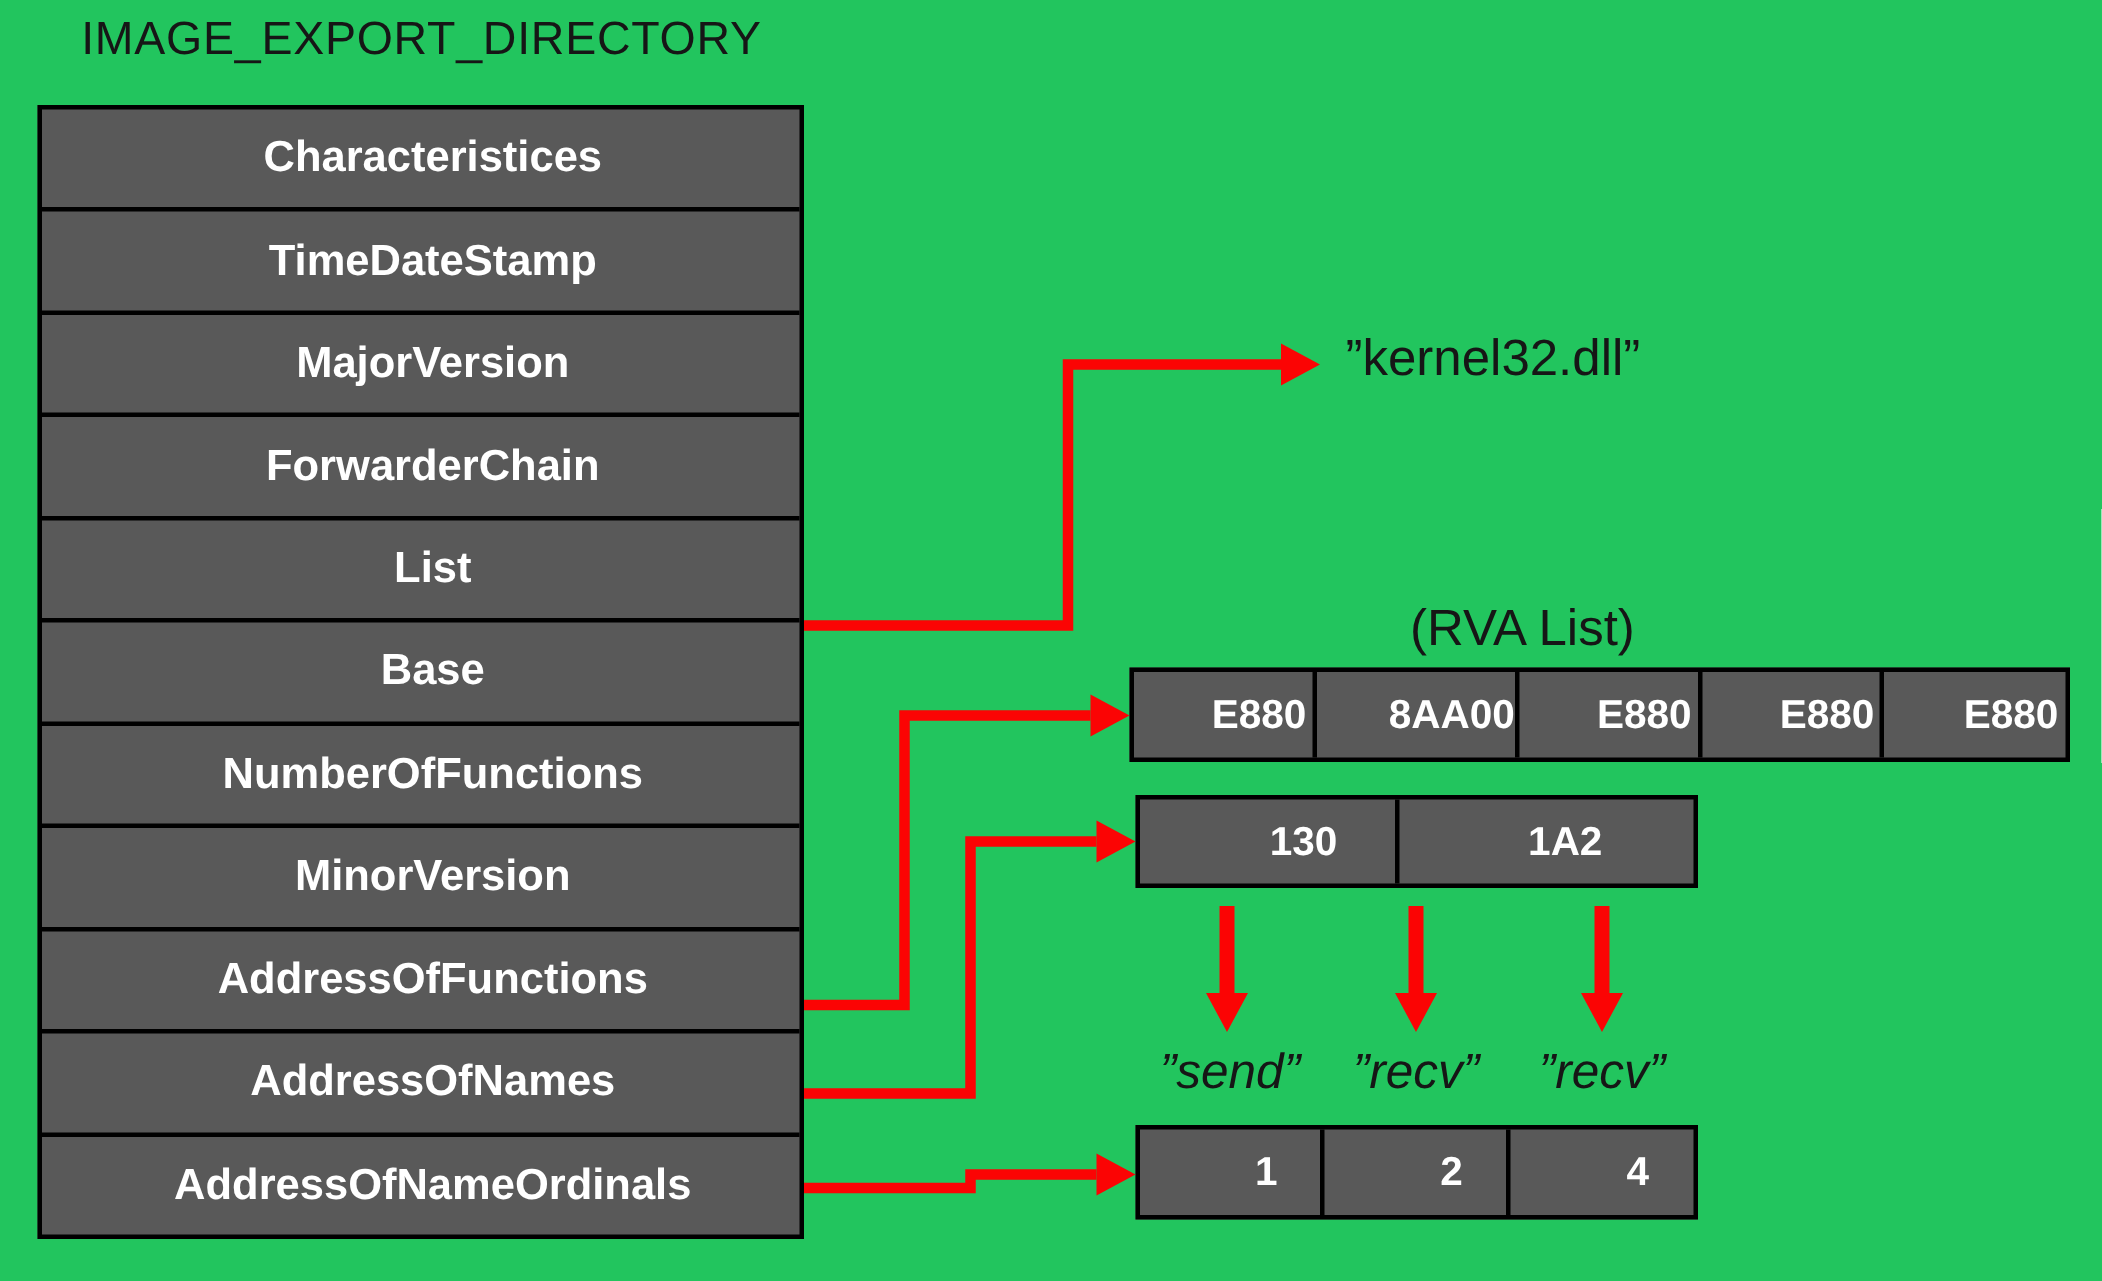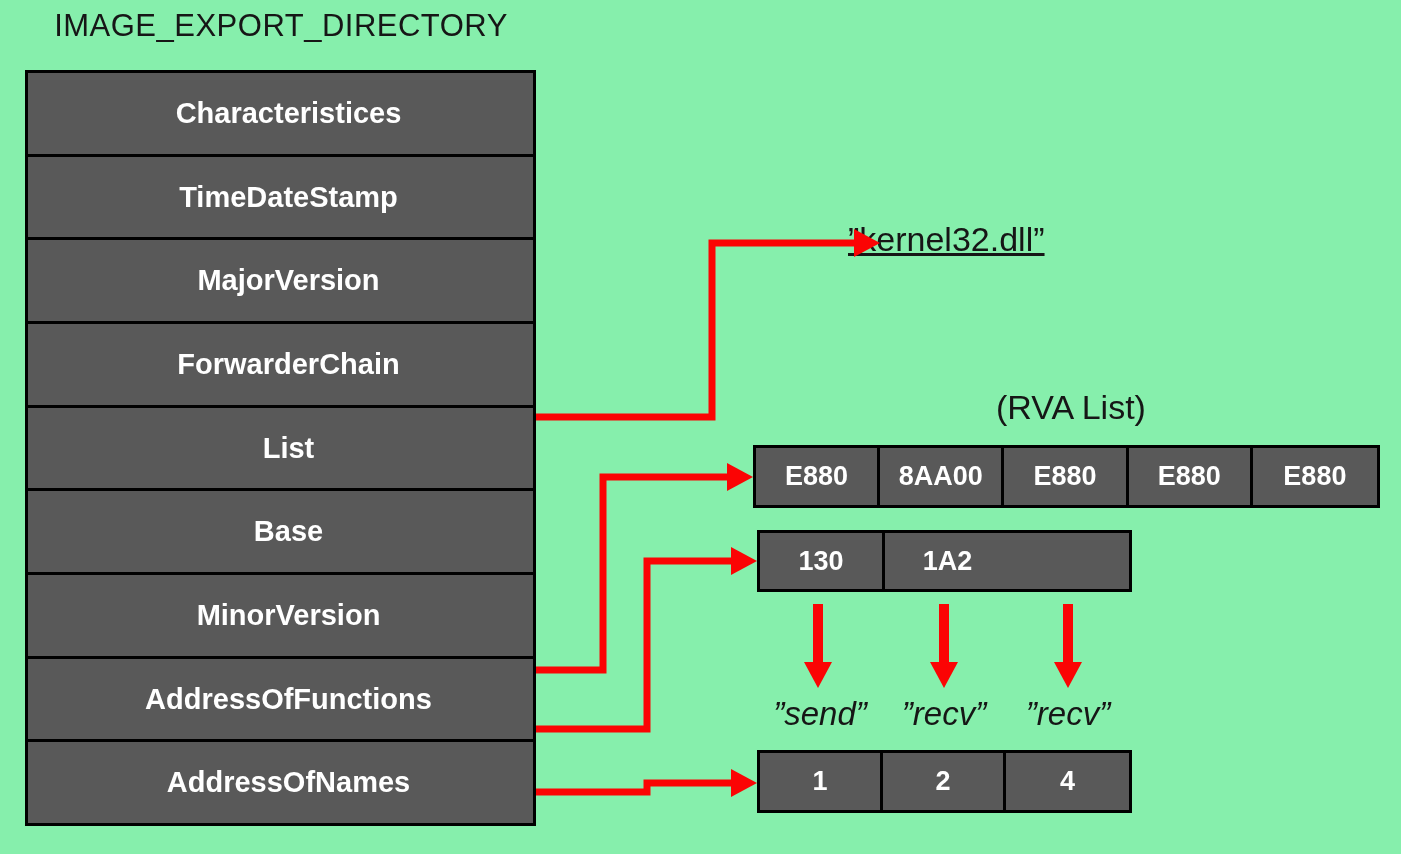--- a/index.html
+++ b/index.html
@@ -1,17 +1,17 @@
 <!DOCTYPE html>
 <html><head>
 <meta charset="utf-8">
 <style>
   html,body{margin:0;padding:0;background:#ffffff;}
   body{font-family:"Liberation Sans", sans-serif;}
-  #canvas{position:relative;width:1401px;height:854px;background:#86efac;overflow:hidden;}
+  #canvas{position:relative;width:1401px;height:854px;background:#22c55e;overflow:hidden;}
 
   .diagram-title{
     position:absolute;left:25px;top:8px;width:512px;
     text-align:center;font-size:31px;color:#161616;letter-spacing:0.5px;
     white-space:nowrap;
   }
 
   
   .ed-table{
     position:absolute;left:25px;top:70px;width:511px;height:756px;
@@ -28,33 +28,34 @@
   
   .htable{
     position:absolute;display:flex;
     border:3px solid #000;background:#595959;box-sizing:border-box;
   }
   .hcell{
     display:flex;align-items:center;justify-content:center;
     border-right:3px solid #000;
     color:#ffffff;font-weight:bold;font-size:27px;
     box-sizing:border-box;
+    margin-left:48px;
   }
   .hcell:last-child{border-right:none;}
 
   #rva-table{left:753px;top:445px;width:627px;height:63px;}
   #rva-table .hcell{width:125.4px;}
   #name-rva-table{left:757px;top:530px;width:375px;height:62px;}
   #name-rva-table .hcell{width:125px;}
   #ordinal-table{left:757px;top:750px;width:375px;height:63px;}
   #ordinal-table .hcell{width:125px;}
 
   .free-label{position:absolute;color:#161616;white-space:nowrap;}
-  #kernel-label{left:848px;top:220px;font-size:34px;text-decoration:underline;}
-  #rva-list-label{left:940px;top:388px;width:262px;text-align:center;font-size:34px;}
+  #kernel-label{left:897px;top:220px;font-size:34px;}
+  #rva-list-label{left:940px;top:400px;width:262px;font-size:34px;}
   .fn-name-label{top:695px;width:140px;text-align:center;font-size:33px;font-style:italic;}
   #fn-name-0{left:750px;}
   #fn-name-1{left:874px;}
   #fn-name-2{left:998px;}
 
   #arrow-layer{position:absolute;left:0;top:0;width:1401px;height:854px;pointer-events:none;}
   .arrow{stroke:#fb0404;fill:none;stroke-linejoin:miter;stroke-linecap:butt;}
   .connector{stroke-width:7;}
   .down-arrow{stroke-width:10;}
 </style>
@@ -65,23 +66,25 @@
 
   <div class="diagram-title">IMAGE_EXPORT_DIRECTORY</div>
 
   <div class="ed-table">
     <div class="ed-row">Characteristices</div>
     <div class="ed-row">TimeDateStamp</div>
     <div class="ed-row">MajorVersion</div>
     <div class="ed-row">ForwarderChain</div>
     <div class="ed-row">List</div>
     <div class="ed-row">Base</div>
+    <div class="ed-row">NumberOfFunctions</div>
     <div class="ed-row">MinorVersion</div>
     <div class="ed-row">AddressOfFunctions</div>
     <div class="ed-row">AddressOfNames</div>
+    <div class="ed-row">AddressOfNameOrdinals</div>
   </div>
 
   <div class="free-label" id="kernel-label">”kernel32.dll”</div>
 
   <div class="free-label" id="rva-list-label">(RVA List)</div>
 
   <div class="htable" id="rva-table">
     <div class="hcell">E880</div>
     <div class="hcell">8AA00</div>
     <div class="hcell">E880</div>

